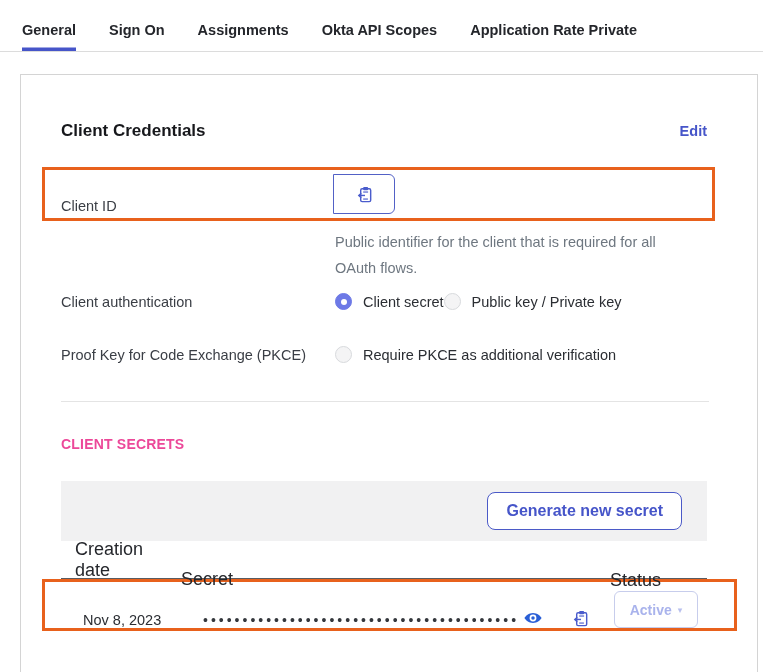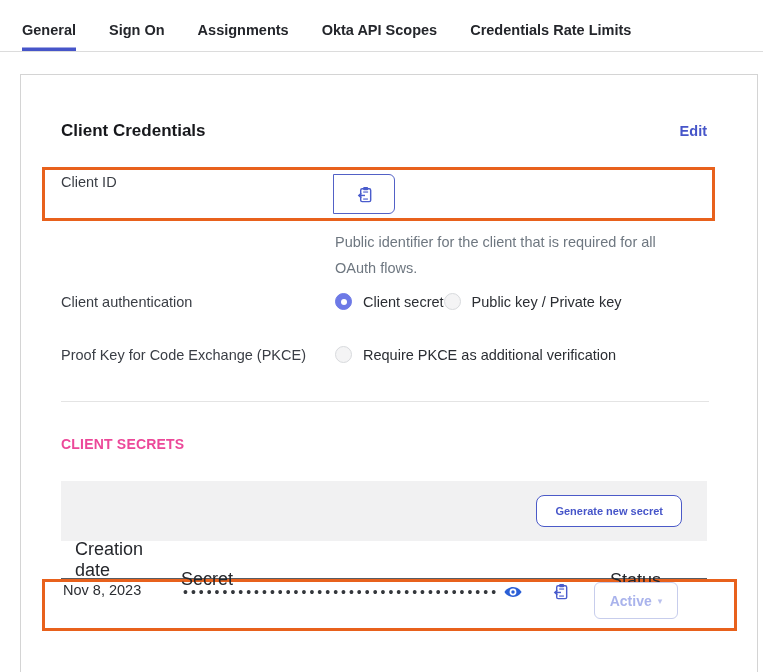--- a/index.html
+++ b/index.html
@@ -34,21 +34,21 @@
   .section-head {
     margin-top: 46px; display: flex; justify-content: space-between; align-items: center;
   }
   .section-title { font-size: 17px; font-weight: 700; color: #17181c; }
   .edit-link { font-size: 14.5px; font-weight: 700; color: #4655c9; cursor: pointer; }
 
   
   .hl-box { border: 3px solid #e8611c; }
   .hl-clientid {
     margin: 26px -8px 0 -19px;
-    display: flex; align-items: flex-start;
+    display: flex; align-items: flex-end;
     padding: 4px 5px 4px 16px;
   }
 
   .field-label { width: 272px; flex: none; font-size: 14.5px; color: #3a3e45; }
 
   .input-group { display: flex; flex: 1; height: 40px; }
   .text-input {
     flex: 1; background: #f1f1f1; border: 1px solid #d9d9d9; border-right: none;
     border-radius: 6px 0 0 6px; display: flex; align-items: center;
     padding: 0 14px; font-size: 14.5px; color: #6e7780; white-space: nowrap; overflow: hidden;
@@ -85,38 +85,38 @@
 
   
   .secrets-title {
     margin-top: 34px; font-size: 14px; font-weight: 700; color: #ec4899; letter-spacing: .2px;
   }
   .secrets-toolbar {
     margin-top: 29px; width: 646px; height: 60px; background: #f1f1f2;
     display: flex; align-items: center; justify-content: flex-end; padding-right: 25px;
   }
   .generate-btn {
-    background: #fff; color: #4655c9; font-weight: 700; font-size: 11px;
+    background: #fff; color: #4655c9; font-weight: 700; font-size: 16px;
     border: 1px solid #4b5ac8; border-radius: 8px; padding: 9px 18px; cursor: pointer;
     font-family: inherit;
   }
 
   .table-header {
     width: 646px; height: 38px; display: flex; align-items: center;
     border-bottom: 1px solid #595c62;
     font-size: 18px; font-weight: 400; color: #25272c;
   }
   .col-date { width: 120px; padding-left: 14px; flex: none; }
   .col-secret { flex: 1; margin-top: 40px; }
   .col-status { width: 97px; flex: none; margin-top: 41px; }
 
   .hl-secret-row {
     margin: 0 -30px 0 -19px;
-    height: 52px; display: flex; align-items: flex-start;
-    padding-left: 18px; background: #fff;
+    height: 52px; display: flex; align-items: flex-end;
+    padding-left: 38px; background: #fff;
   }
   .row-date { width: 120px; flex: none; font-size: 14.5px; color: #2b2e33; }
   .row-dots {
     width: 318px; flex: none; overflow: hidden; white-space: nowrap;
     font-size: 14px; letter-spacing: 3px; color: #34373c; padding-top: 2px;
   }
   .icon-btn { background: none; border: none; padding: 0; cursor: pointer; display: flex; align-items: center; }
   .eye-btn { margin-left: 2px; }
   .clip-btn { margin-left: 28px; }
   .status-btn {
@@ -129,21 +129,21 @@
   .status-caret { font-size: 9px; color: #b9c0ee; }
 </style>
 </head>
 <body>
 
 <nav class="tabbar">
   <span class="tab active">General</span>
   <span class="tab">Sign On</span>
   <span class="tab">Assignments</span>
   <span class="tab">Okta API Scopes</span>
-  <span class="tab">Credentials Rate Limits</span>
+  <span class="tab">Application Rate Private</span>
 </nav>
 
 <div class="card">
 
   <div class="section-head">
     <span class="section-title">Client Credentials</span>
     <span class="edit-link">Edit</span>
   </div>
 
   <div class="hl-box hl-clientid">

